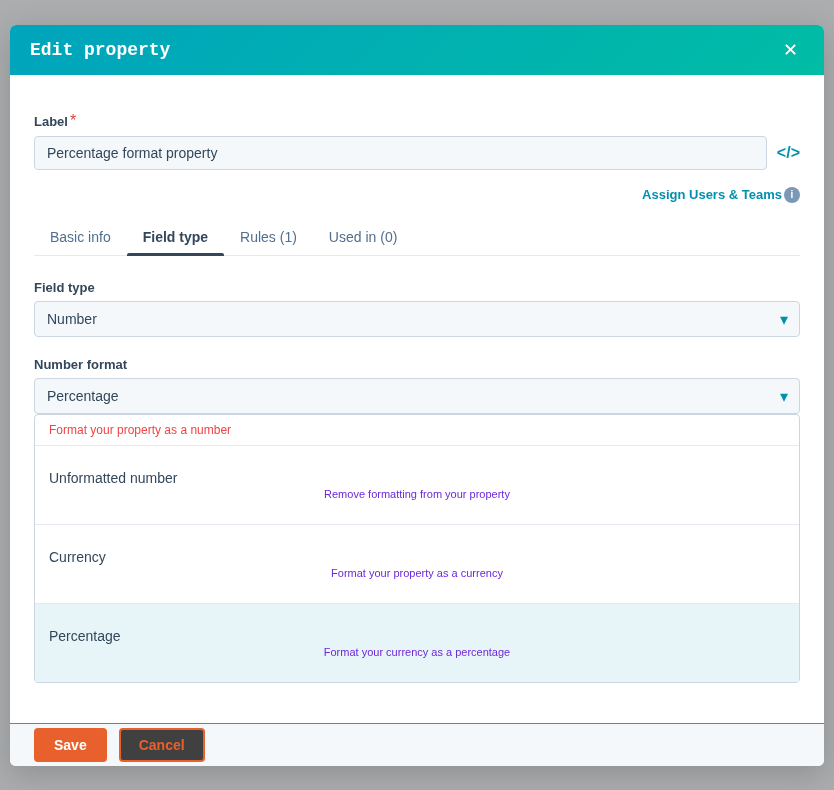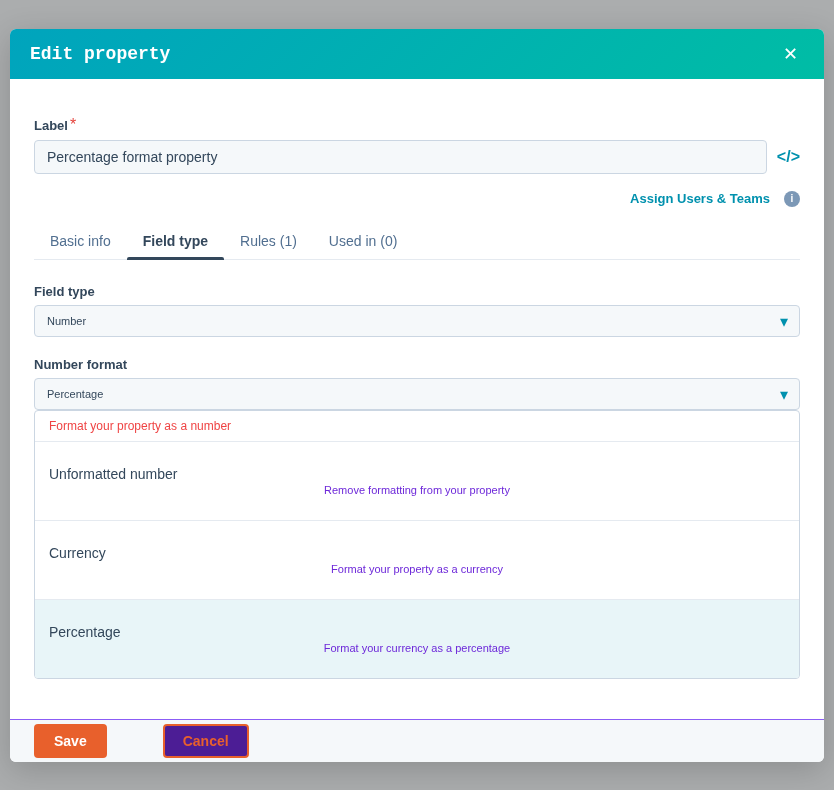--- a/index.html
+++ b/index.html
@@ -88,21 +88,21 @@
     .code-icon {
       color: #0091ae;
       font-size: 16px;
       cursor: pointer;
       font-weight: bold;
     }
     .assign-link-row {
       display: flex;
       justify-content: flex-end;
       align-items: center;
-      gap: 14px;
+      gap: 2px;
       margin-bottom: 16px;
     }
     .assign-link {
       color: #0091ae;
       font-size: 13px;
       font-weight: 600;
       cursor: pointer;
       text-decoration: none;
     }
     .info-icon {
@@ -158,21 +158,21 @@
     }
     .select-wrapper {
       position: relative;
       width: 100%;
     }
     .select-box {
       width: 100%;
       border: 1px solid #cbd6e2;
       border-radius: 4px;
       padding: 9px 36px 9px 12px;
-      font-size: 11px;
+      font-size: 14px;
       color: #33475b;
       background: #f5f8fa;
       appearance: none;
       cursor: pointer;
       outline: none;
     }
     .select-arrow {
       position: absolute;
       right: 12px;
       top: 50%;
@@ -229,29 +229,28 @@
       background: #e8602c;
       color: #fff;
       border: none;
       border-radius: 4px;
       padding: 9px 20px;
       font-size: 14px;
       font-weight: 600;
       cursor: pointer;
     }
     .btn-cancel {
-      background: #4c1d95;
+      background: #404040;
       color: #e8602c;
       border: 2px solid #e8602c;
       border-radius: 4px;
       padding: 7px 18px;
       font-size: 14px;
       font-weight: 600;
       cursor: pointer;
-      margin-left: 44px;
     }
   </style>
 </head>
 <body>
 
 <div class="modal-overlay">
   <div class="modal">
 
     <div class="modal-header">
       <span class="modal-header-title">Edit property</span>

